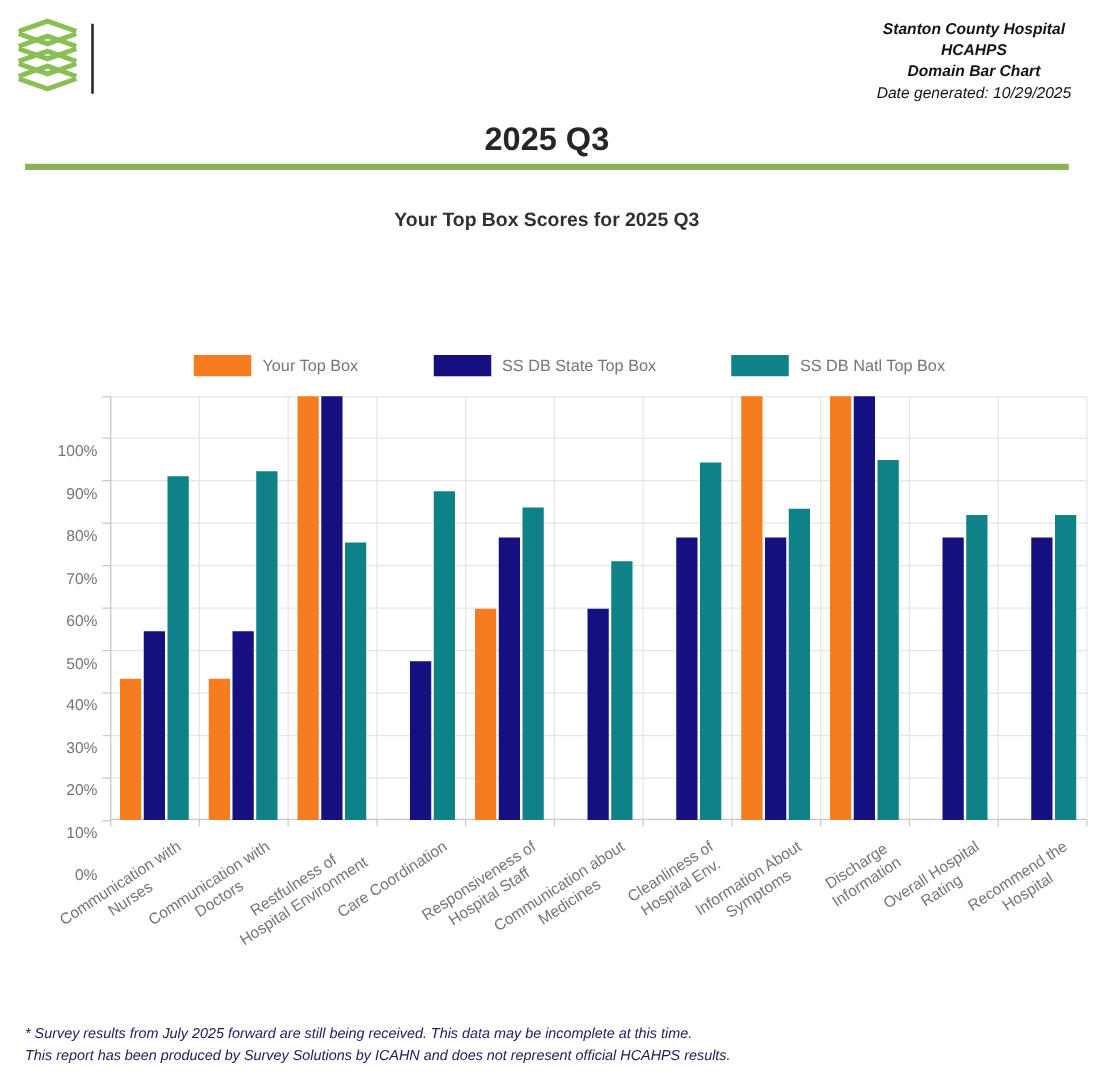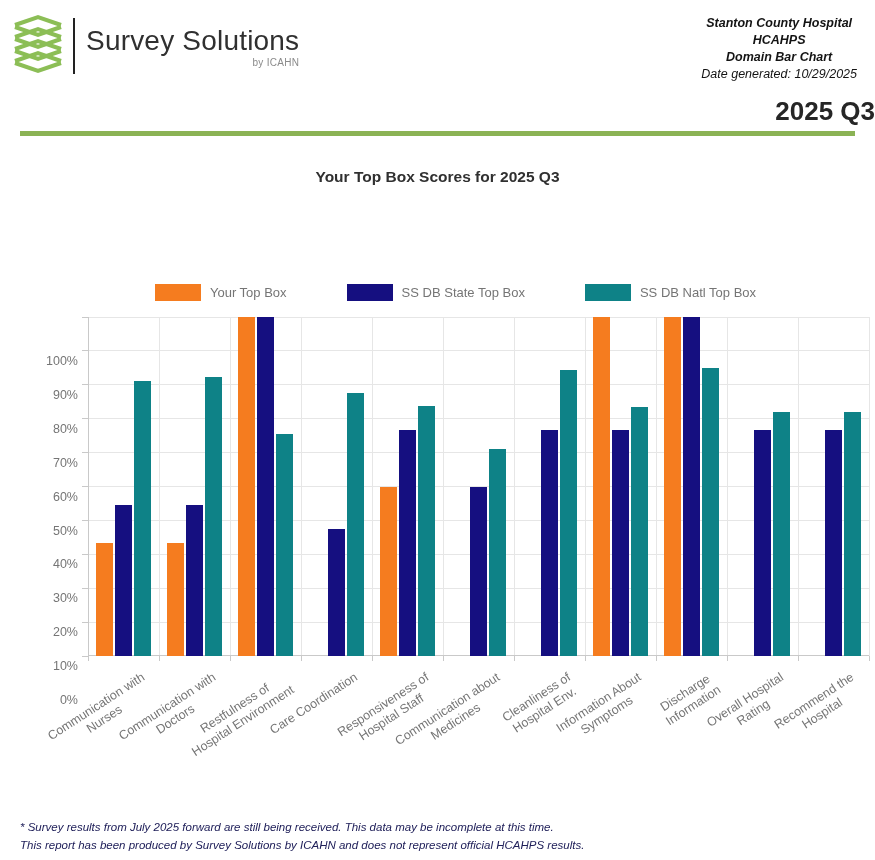--- a/index.html
+++ b/index.html
@@ -11,21 +11,21 @@
   .header-logo { position:absolute; left:12px; top:14px; display:flex; align-items:center; }
   .logo-divider { width:2px; height:56px; background:#222; margin:0 11px 0 9px; }
   .brand-block { display:flex; flex-direction:column; align-items:flex-end; }
   .brand-title { font-size:28px; color:#303030; letter-spacing:0.2px; }
   .brand-byline { font-size:10px; color:#8a8a8a; margin-top:0px; letter-spacing:0.3px; }
 
   .header-meta { position:absolute; right:18px; top:15px; text-align:center; font-size:12.5px; color:#141414; line-height:17px;font-style:italic; }
   .header-meta .bold { font-weight:bold; }
 
   
-  .page-title { position:absolute; left:0; right:0; top:96px; text-align:right; font-size:26px; font-weight:bold; color:#262626; }
+  .page-title { position:absolute; left:0; right:0; top:96px; text-align:center; font-size:26px; font-weight:bold; color:#262626; }
   .green-rule { position:absolute; left:20px; right:20px; top:131px; height:5px; background:#8BB355; }
   .chart-subtitle { position:absolute; left:0; right:0; top:168px; text-align:center; font-size:15.5px; font-weight:bold; color:#303030; }
   .descriptor { position:absolute; left:20px; top:196px; font-size:15.5px; color:#202020; }
 
   
   .legend { position:absolute; left:0; right:0; top:284px; display:flex; justify-content:center; align-items:center; gap:24px; }
   .legend-item { display:flex; align-items:center; gap:9px;margin-left:36px; }
   .legend-swatch { width:46px; height:17px; }
   .legend-label { font-size:13px; color:#757575; }
 
@@ -59,24 +59,20 @@
           <polyline points="3,23 26,15 49,23"></polyline>
             <polyline points="3,25 26,33 49,25"></polyline>
           <polyline points="3,35 26,27 49,35"></polyline>
             <polyline points="3,37 26,45 49,37"></polyline>
           <polyline points="3,47 26,39 49,47"></polyline>
             <polyline points="3,49 26,57 49,49"></polyline>
         </g>
       </svg>
     </span>
     <div class="logo-divider"></div>
-    <div class="brand-block">
-      <div class="brand-title">Survey Solutions</div>
-      <div class="brand-byline">by ICAHN</div>
-    </div>
   </div>
 
   <div class="header-meta">
     <div class="bold">Stanton County Hospital</div>
     <div class="bold">HCAHPS</div>
     <div class="bold">Domain Bar Chart</div>
     <div>Date generated: 10/29/2025</div>
   </div>
 
   <div class="page-title">2025 Q3</div>

